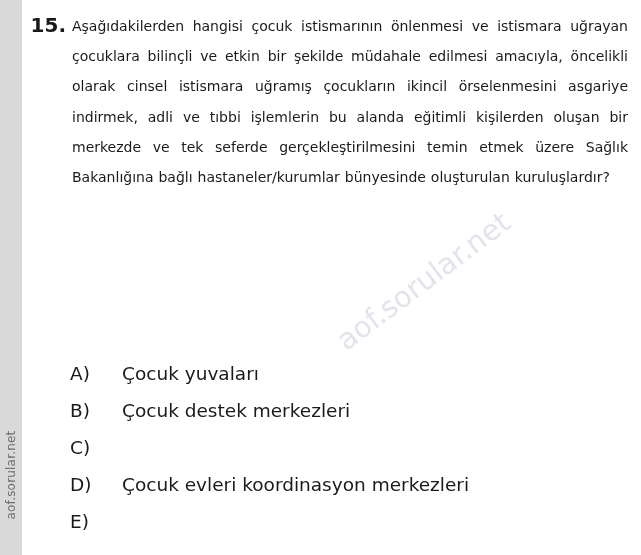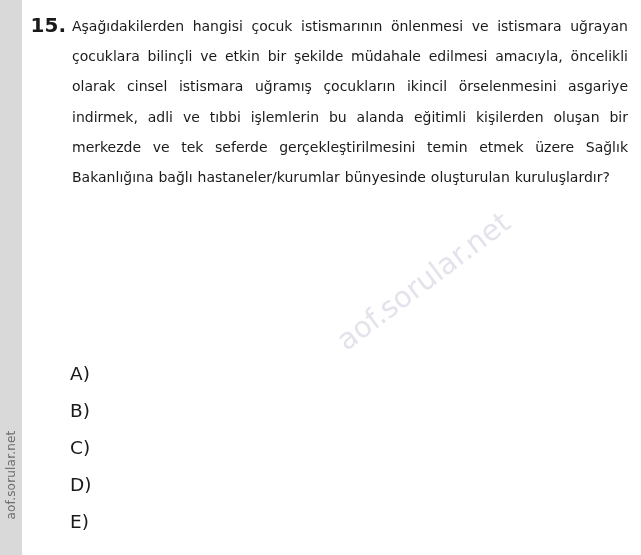--- a/index.html
+++ b/index.html
@@ -129,29 +129,32 @@
 <div class="page">
 
   <div class="question">
     <div class="q-number">15.</div>
     <div class="q-text">Aşağıdakilerden hangisi çocuk istismarının önlenmesi ve istismara uğrayan çocuklara bilinçli ve etkin bir şekilde müdahale edilmesi amacıyla, öncelikli olarak cinsel istismara uğramış çocukların ikincil örselenmesini asgariye indirmek, adli ve tıbbi işlemlerin bu alanda eğitimli kişilerden oluşan bir merkezde ve tek seferde gerçekleştirilmesini temin etmek üzere Sağlık Bakanlığına bağlı hastaneler/kurumlar bünyesinde oluşturulan kuruluşlardır?</div>
   </div>
 
   <div class="options">
     <div class="option">
       <span class="opt-letter">A)</span>
+      <span class="opt-text">Çocuk yuvaları</span>
     </div>
     <div class="option">
       <span class="opt-letter">B)</span>
+      <span class="opt-text">Çocuk destek merkezleri</span>
     </div>
     <div class="option">
       <span class="opt-letter">C)</span>
     </div>
     <div class="option">
       <span class="opt-letter">D)</span>
+      <span class="opt-text">Çocuk evleri koordinasyon merkezleri</span>
     </div>
     <div class="option">
       <span class="opt-letter">E)</span>
     </div>
   </div>
 
 </div>
 
 <div class="wm-diagonal">aof.sorular.net</div>
 

